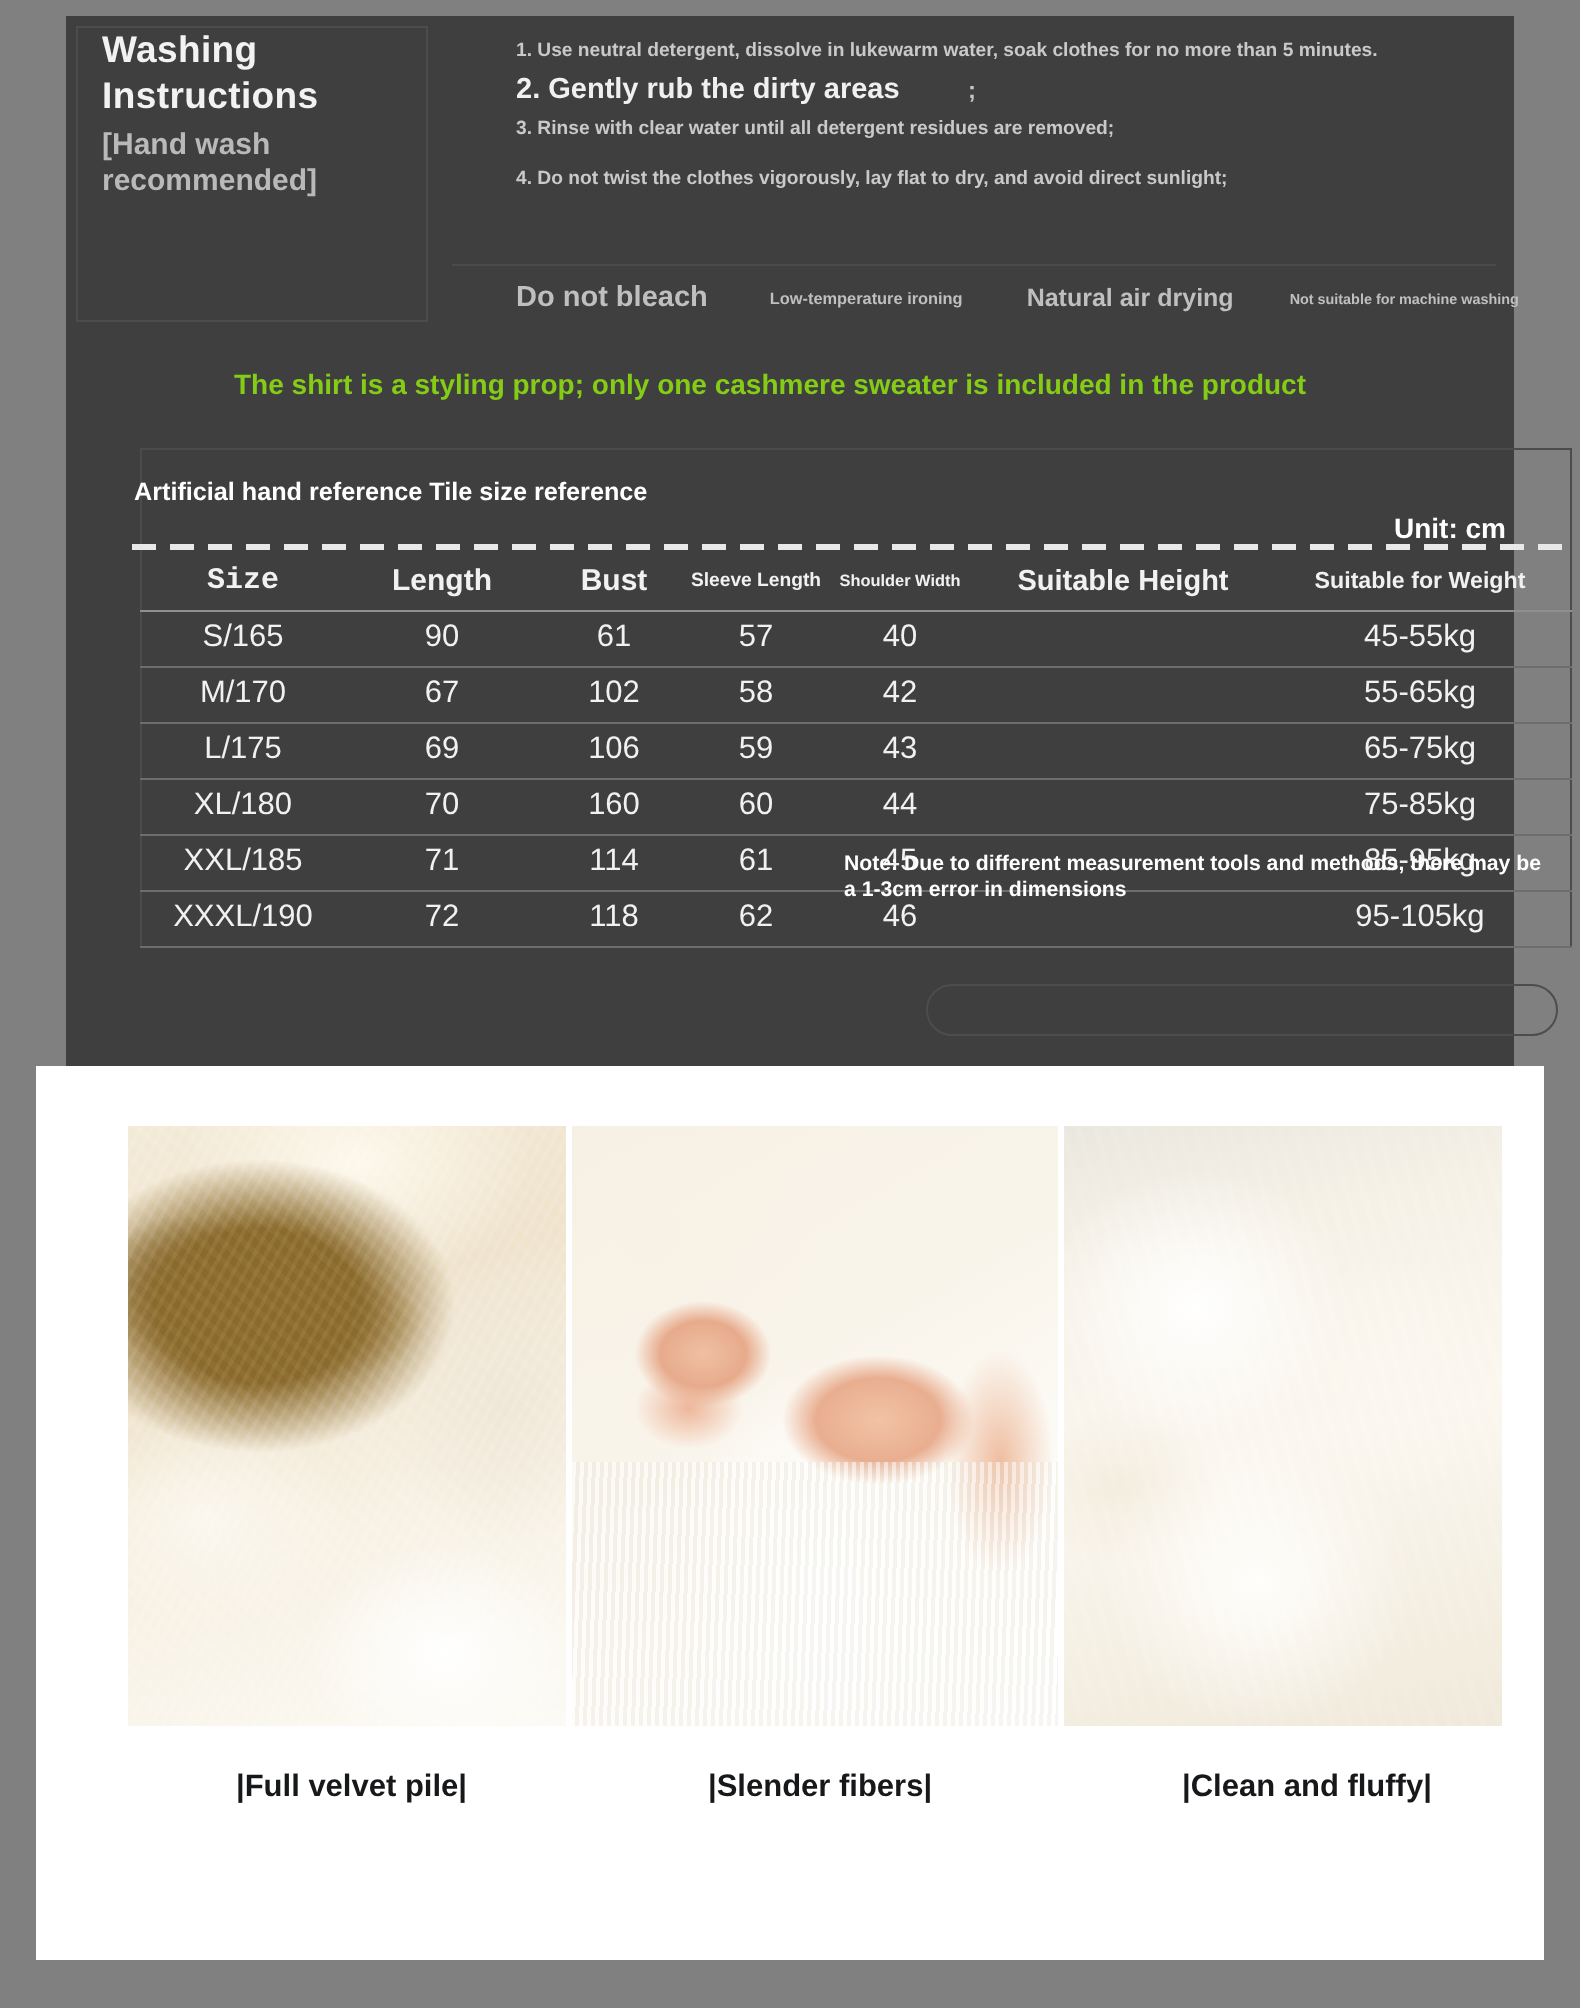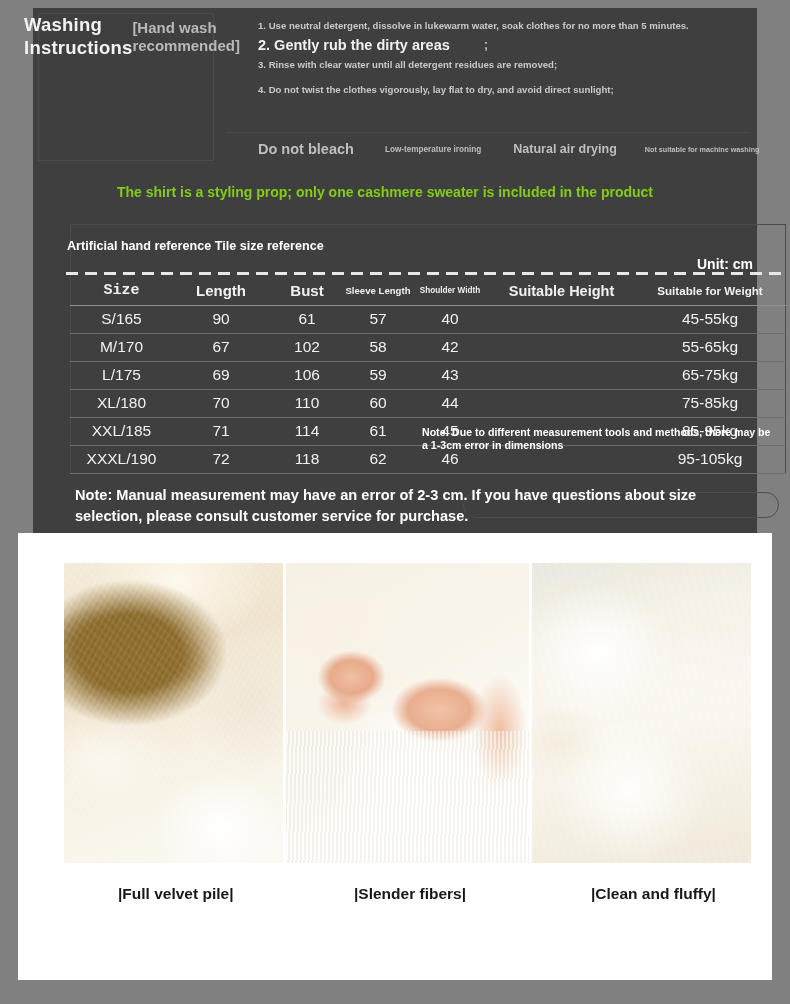--- a/index.html
+++ b/index.html
@@ -13,21 +13,21 @@
 
   
   .care-panel {
     position:absolute; left:33px; top:8px; width:724px; height:525px;
     background:#3f3f3f;
   }
   .care-top { position:relative; height:160px; padding:6px; }
   .care-left {
     position:absolute; left:5px; top:5px; width:176px; height:148px;
     border:1px solid #4c4c4c;
-    display:flex; justify-content:center;
+    display:flex; flex-direction:column; 
     padding-left:12px;
   }
   .care-title {
     color:#f2f2f2; font-weight:bold; font-size:18.5px; line-height:1.22;
     letter-spacing:.2px;
   }
   .care-sub {
     color:#b9b9b9; font-weight:bold; font-size:15px; line-height:1.2;
     margin-top:5px;
   }
@@ -266,21 +266,21 @@
             <td>69</td>
             <td>106</td>
             <td>59</td>
             <td>43</td>
             <td></td>
             <td class="v-weight">65-75kg</td>
           </tr>
           <tr>
             <td class="v-size">XL/180</td>
             <td>70</td>
-            <td>110</td>
+            <td>160</td>
             <td>60</td>
             <td>44</td>
             <td></td>
             <td class="v-weight">75-85kg</td>
           </tr>
           <tr>
             <td class="v-size">XXL/185</td>
             <td>71</td>
             <td>114</td>
             <td>61</td>
@@ -297,21 +297,20 @@
             <td></td>
             <td class="v-weight">95-105kg</td>
           </tr>
         </tbody>
       </table>
 
       <div class="tbl-note">Note: Due to different measurement tools and methods, there may be a 1-3cm error in dimensions</div>
     </div>
 
     <div class="note-pill"></div>
-    <div class="manual-note">Note: Manual measurement may have an error of 2-3 cm. If you have questions about size selection, please consult customer service for purchase.</div>
   </div>
 
   <div class="gallery">
     <div class="shots">
       <div class="shot p1"></div>
       <div class="shot wide p2"></div>
       <div class="shot p3"></div>
     </div>
 
     <div class="captions">

